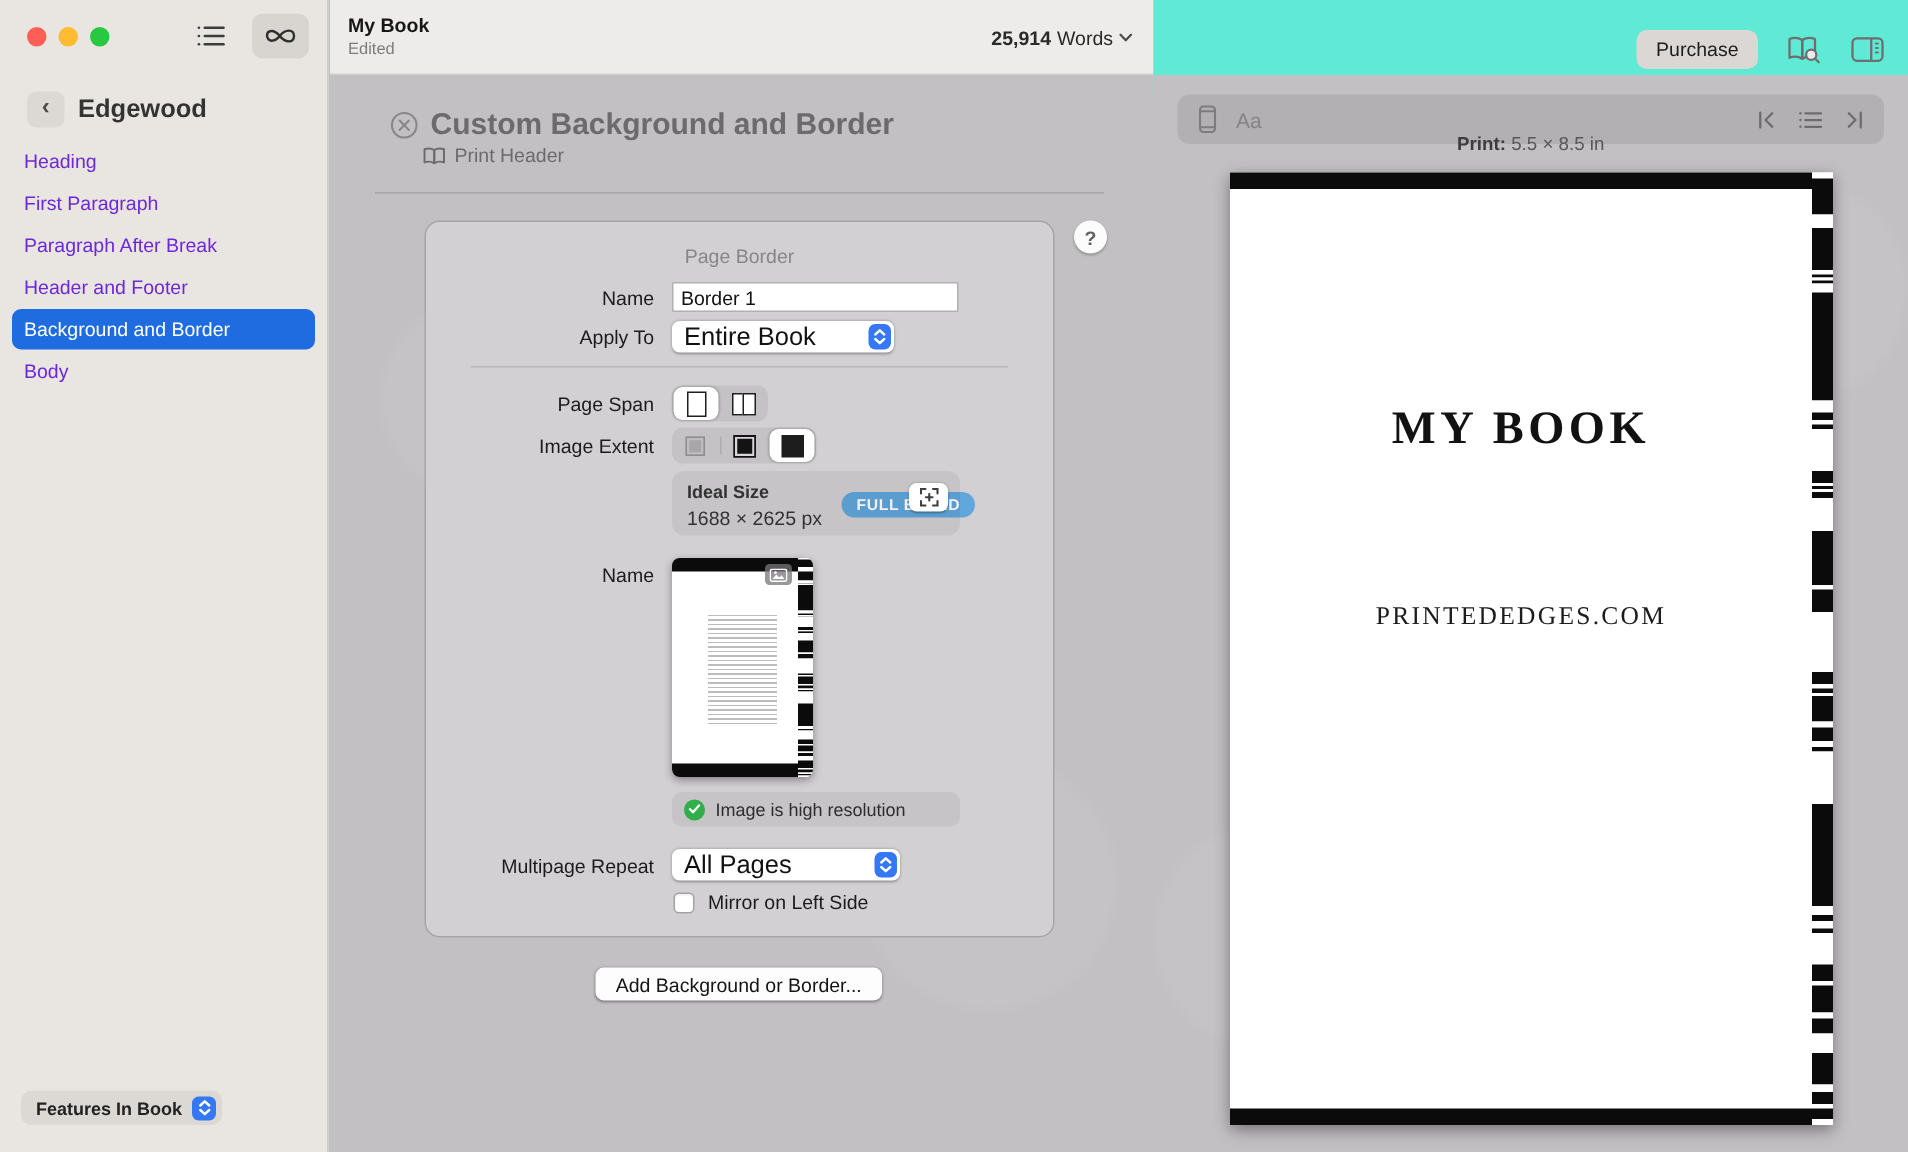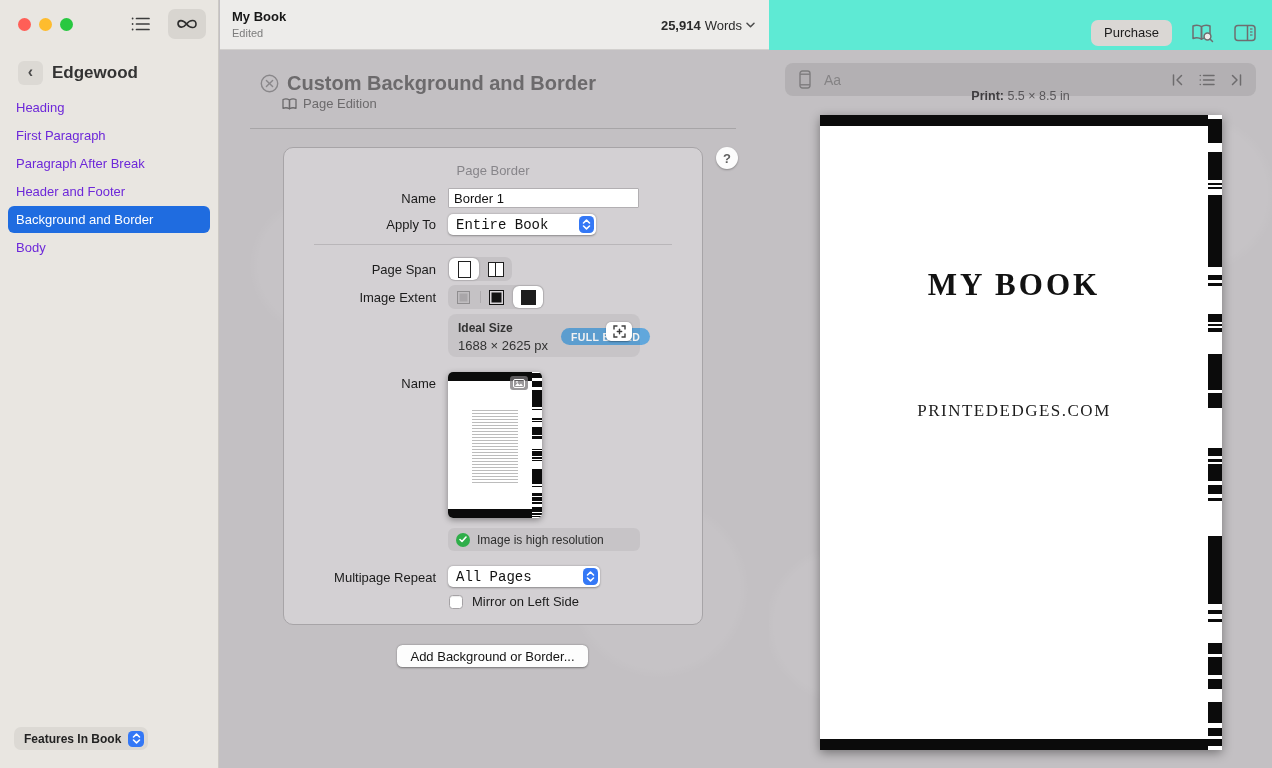--- a/index.html
+++ b/index.html
@@ -39,21 +39,21 @@
   .ed-sub { position:absolute; left:62px; top:46px; display:flex; align-items:center; gap:6px; font-size:13px; color:#6c6a6c; }
   .ed-divider { position:absolute; left:30px; right:33px; top:78px; height:1px; background:rgba(0,0,0,0.14); }
 
   .panel { position:absolute; left:63px; top:97px; width:420px; height:478px; background:#d3d0d3; border:1px solid #a7a4a7; border-radius:10px; }
   .help-btn { position:absolute; left:496px; top:97px; width:22px; height:22px; background:#fcfcfc; border-radius:50%; box-shadow:0 1px 2px rgba(0,0,0,0.3); display:flex; align-items:center; justify-content:center; font-size:13px; font-weight:bold; color:#5f5f5f; }
 
   .sect-title { position:absolute; left:0; right:0; top:15px; text-align:center; font-size:13px; color:#87858a; }
   .flabel { position:absolute; width:132px; left:20px; text-align:right; font-size:13px; color:#1b1b1b; }
   .text-input { position:absolute; left:164px; width:191px; height:20px; border:1px solid #b2afb2; background:#fff; font-size:13px; font-family:"Liberation Sans",sans-serif; padding:0 5px; color:#111; border-radius:1px; }
   .select { position:absolute; left:164px; height:21px; background:#fff; border-radius:5px; box-shadow:0 0.5px 2px rgba(0,0,0,0.35); display:flex; align-items:center; justify-content:space-between; padding:0 2px 0 8px; }
-  .select .val { font-size:14px; color:#111;font-family:Liberation Mono, monospace; }
+  .select .val { font-size:17px; color:#111; }
   .panel-div { position:absolute; left:30px; right:30px; top:96px; height:1px; background:rgba(0,0,0,0.12); }
 
   .seg-track { position:absolute; left:164px; height:24px; background:#c5c2c5; border-radius:7px; display:flex; align-items:center; }
   .seg { width:32px; height:24px; display:flex; align-items:center; justify-content:center; position:relative; }
   .seg.sel { background:#fff; border-radius:6px; height:22px; width:30px; margin:0 1px; box-shadow:0 0 2px rgba(0,0,0,0.35); }
   .seg-sep { width:1px; height:12px; background:#aeabae; flex:none; }
   .pg-one { width:13px; height:17px; border:1.5px solid #1f1f1f; background:#fff; }
   .pg-two { display:flex; }
   .pg-two i { width:9px; height:15px; border:1.5px solid #1f1f1f; background:#fff; display:block; }
   .pg-two i+i { margin-left:-1.5px; }
@@ -188,21 +188,21 @@
       </span>
       <h1 class="ed-title">Custom Background and Border</h1>
     </div>
     <div class="ed-sub">
       <span>
         <svg width="15" height="12" viewBox="0 0 15 12" fill="none" stroke="#6c6a6c" stroke-width="1.3" stroke-linejoin="round">
           <path d="M1,1.5 C3.2,0.7 5.5,0.8 7.5,2 L7.5,10.8 C5.5,9.6 3.2,9.5 1,10.3 Z"></path>
           <path d="M14,1.5 C11.8,0.7 9.5,0.8 7.5,2 L7.5,10.8 C9.5,9.6 11.8,9.5 14,10.3 Z"></path>
         </svg>
       </span>
-      <span>Page Edition</span>
+      <span>Print Header</span>
     </div>
     <div class="ed-divider"></div>
 
     <div class="panel">
       <div class="sect-title">Page Border</div>
 
       <label class="flabel" style="top:43px">Name</label>
       <input class="text-input" style="top: 40px;" value="Border 1">
 
       <label class="flabel" style="top:69px">Apply To</label>

